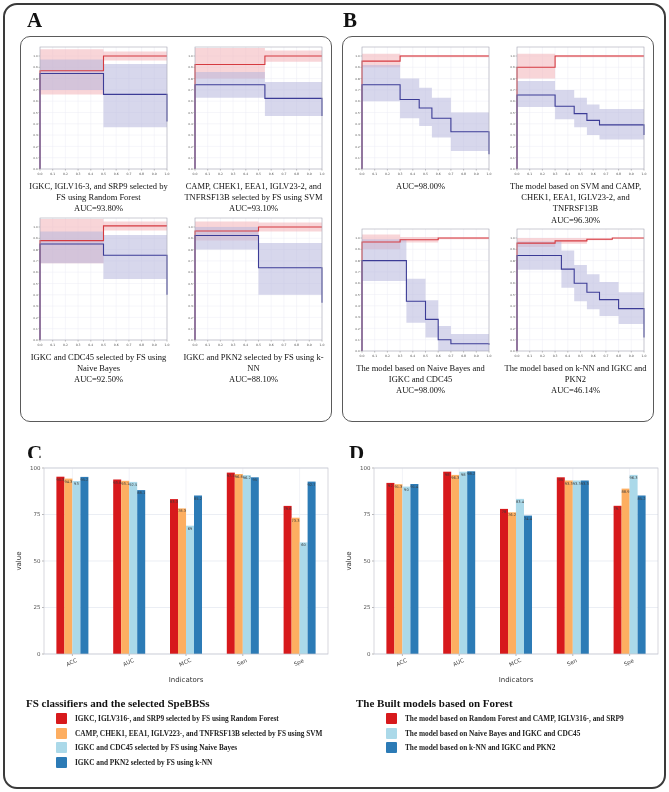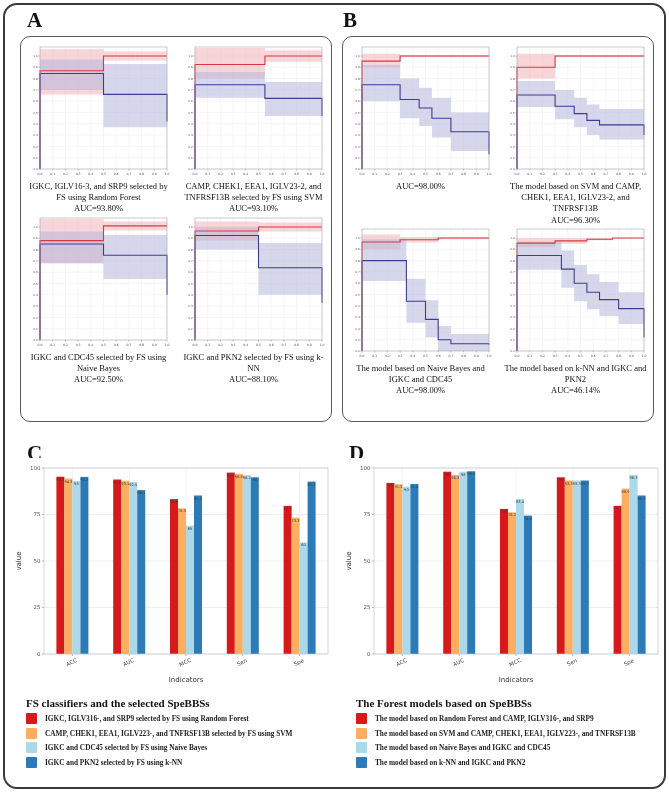--- a/index.html
+++ b/index.html
@@ -18,21 +18,21 @@
   .plot-cell{display:flex;flex-direction:column;align-items:center;}
   .mini-plot{width:142px;height:136px;}
   .caption{width:148px;text-align:center;font-size:8.5px;line-height:1.32;
        color:#111;margin-top:1px;}
   .caption .auc-line{display:block;}
   .bar-chart{position:absolute;top:458px;width:322px;height:236px;}
   #chartC{left:12px;} #chartD{left:342px;}
   .legend{position:absolute;top:697px;}
   #legendC{left:26px;width:314px;} #legendD{left:356px;width:304px;}
   .legend-title{font-weight:bold;font-size:11px;margin-bottom:4px;color:#111;}
-  .legend-item{display:flex;align-items:center;margin-bottom:3.5px;}
+  .legend-item{display:flex;align-items:center;margin-bottom:3.5px;margin-left:30px;}
   .legend-swatch{width:11px;height:11px;border-radius:1px;flex:0 0 11px;
        margin-right:8px;}
   .legend-label{font-weight:bold;font-size:7.3px;white-space:nowrap;color:#222;}
 </style>
 </head>
 <body>
 
 <div class="outer-frame"></div>
 
 <div id="lblA" class="panel-letter">A</div>
@@ -832,28 +832,24 @@
       <text x="28.5" y="104.8" font-size="5.5" fill="#555" text-anchor="end" font-family="DejaVu Sans, sans-serif">50</text>
       <line x1="30" y1="56.5" x2="32" y2="56.5" stroke="#888" stroke-width="0.6"></line>
       <text x="28.5" y="58.3" font-size="5.5" fill="#555" text-anchor="end" font-family="DejaVu Sans, sans-serif">75</text>
       <line x1="30" y1="10.0" x2="32" y2="10.0" stroke="#888" stroke-width="0.6"></line>
       <text x="28.5" y="11.8" font-size="5.5" fill="#555" text-anchor="end" font-family="DejaVu Sans, sans-serif">100</text>
       <rect x="32" y="10" width="284" height="186" fill="none" stroke="#c5c5cf" stroke-width="0.7"></rect>
       <text x="174.0" y="224" font-size="7" fill="#333" text-anchor="middle" font-family="DejaVu Sans, sans-serif">Indicators</text>
       <text x="9" y="103.0" font-size="7" fill="#333" text-anchor="middle" font-family="DejaVu Sans, sans-serif" transform="rotate(-90 9 103.0)">value</text>
     </svg></div>
 <div id="legendD" class="legend">
-  <div class="legend-title">The Forest models based on SpeBBSs</div>
+  <div class="legend-title">The Built models based on Forest</div>
   <div class="legend-item">
     <span class="legend-swatch" style="background: rgb(215, 25, 28);"></span>
     <span class="legend-label">The model based on Random Forest and CAMP, IGLV316-, and SRP9</span>
-  </div>
-  <div class="legend-item">
-    <span class="legend-swatch" style="background: rgb(253, 174, 97);"></span>
-    <span class="legend-label">The model based on SVM and CAMP, CHEK1, EEA1, IGLV223-, and  TNFRSF13B</span>
   </div>
   <div class="legend-item">
     <span class="legend-swatch" style="background: rgb(171, 217, 233);"></span>
     <span class="legend-label">The model based on Naive Bayes and IGKC and CDC45</span>
   </div>
   <div class="legend-item">
     <span class="legend-swatch" style="background: rgb(44, 123, 182);"></span>
     <span class="legend-label">The model based on k-NN and IGKC and PKN2</span>
   </div>
 </div>

